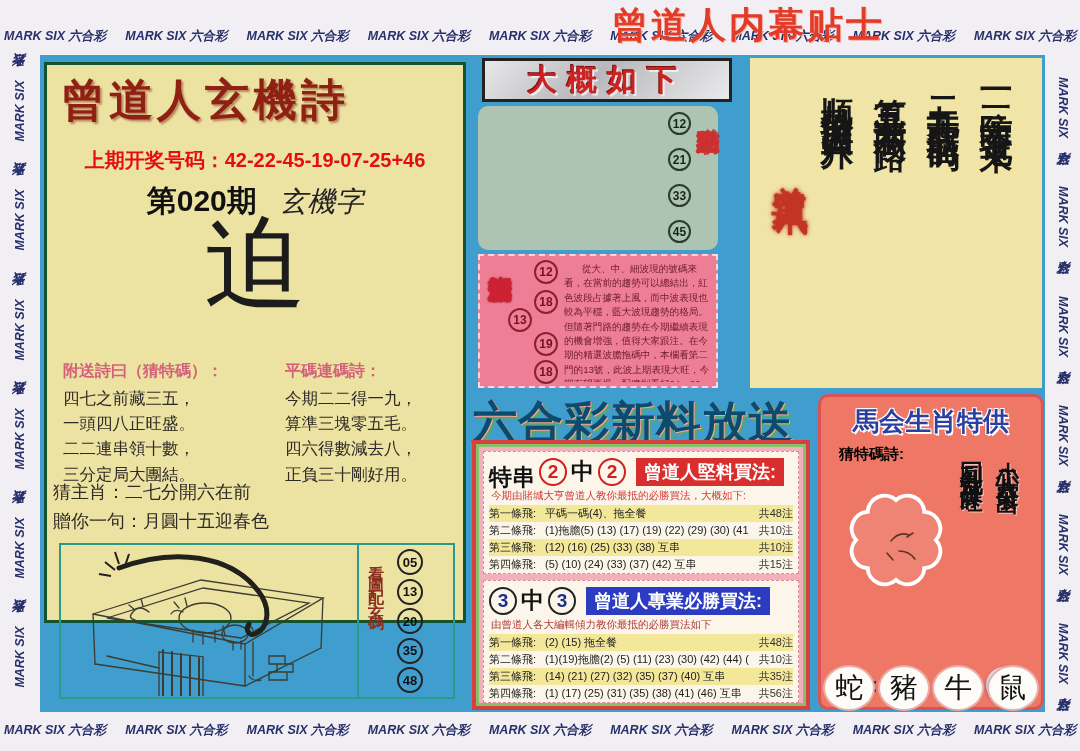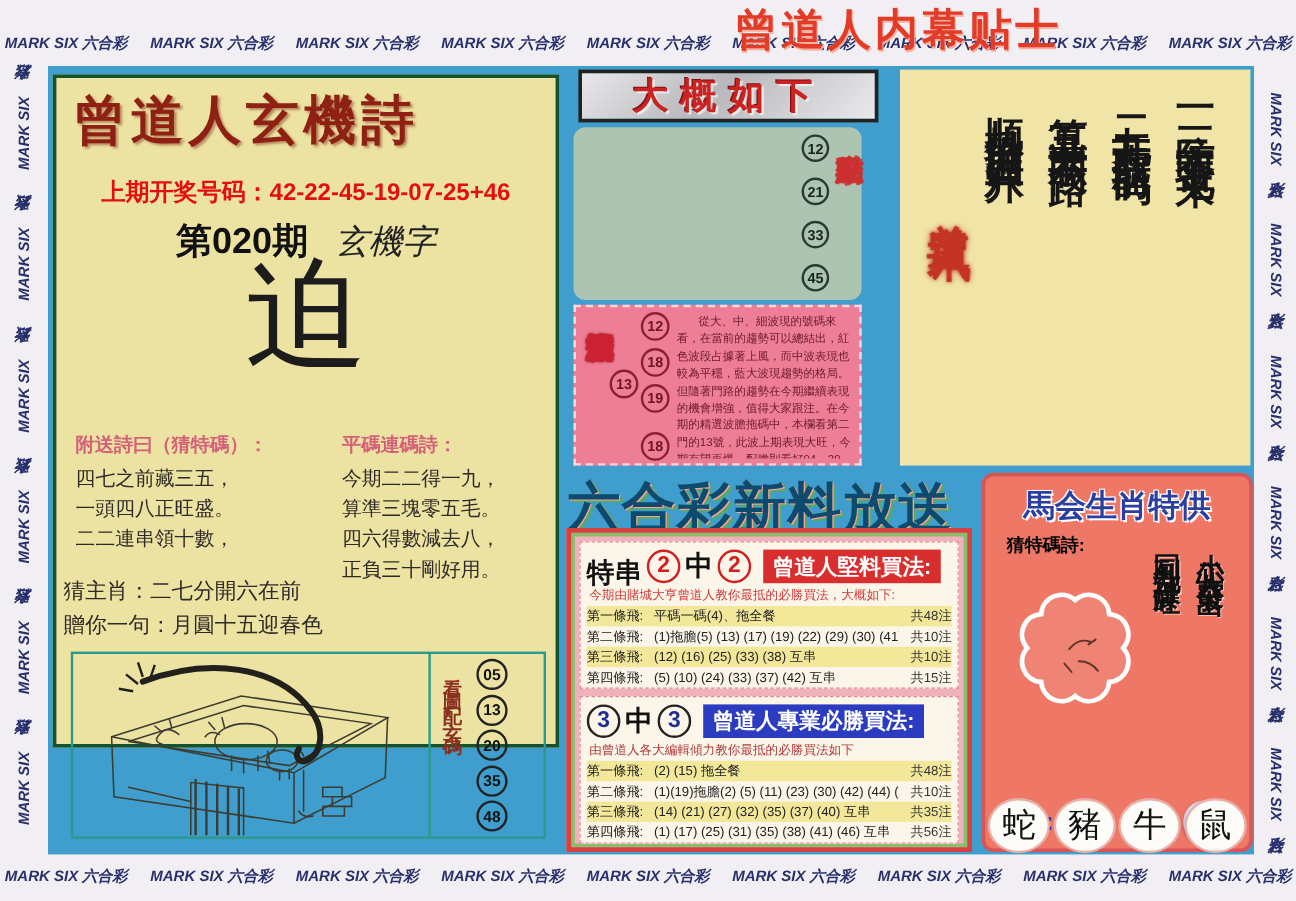--- a/index.html
+++ b/index.html
@@ -148,20 +148,21 @@
       <span class="num">第020期</span>
       <span class="suf">玄機字</span>
     </div>
     <div class="lp-char">迫</div>
 
     <div class="poem poem1">
       <div class="hd">附送詩曰（猜特碼）：</div>
       <div class="ln">四七之前藏三五，</div>
       <div class="ln">一頭四八正旺盛。</div>
       <div class="ln">二二連串領十數，</div>
+      <div class="ln">三分定局大團結。</div>
     </div>
     <div class="poem poem2">
       <div class="hd">平碼連碼詩：</div>
       <div class="ln">今期二二得一九，</div>
       <div class="ln">算準三塊零五毛。</div>
       <div class="ln">四六得數減去八，</div>
       <div class="ln">正負三十剛好用。</div>
     </div>
     <div class="lp-line1">猜主肖：二七分開六在前</div>
     <div class="lp-line2">贈你一句：月圓十五迎春色</div>
@@ -210,21 +211,21 @@
     </div>
     <div class="strat-side">今期重點出擊</div>
   </div>
 
   <div class="pick-box">
     <div class="pick-side">精選波膽拖脚</div>
     <div class="pick-circles">
       <div class="circ" style="left:6px;top:0;">12</div>
       <div class="circ" style="left:6px;top:30px;">18</div>
       <div class="circ" style="left:-20px;top:48px;">13</div>
-      <div class="circ" style="left:6px;top:60px;">19</div>
+      <div class="circ" style="left:6px;top:72px;">19</div>
       <div class="circ" style="left:6px;top:100px;">18</div>
     </div>
     <div class="pick-body">從大、中、細波現的號碼來看，在當前的趨勢可以總結出，紅色波段占據著上風，而中波表現也較為平穩，藍大波現趨勢的格局。但隨著門路的趨勢在今期繼續表現的機會增強，值得大家跟注。在今期的精選波膽拖碼中，本欄看第二門的13號，此波上期表現大旺，今期有望再爆，配膽則看好04、29、38號</div>
   </div>
 
   <div class="nm-header">六合彩新料放送</div>
   <div class="nm-frame">
 
     <div class="nm-box">
       <div class="nm-title-row">

